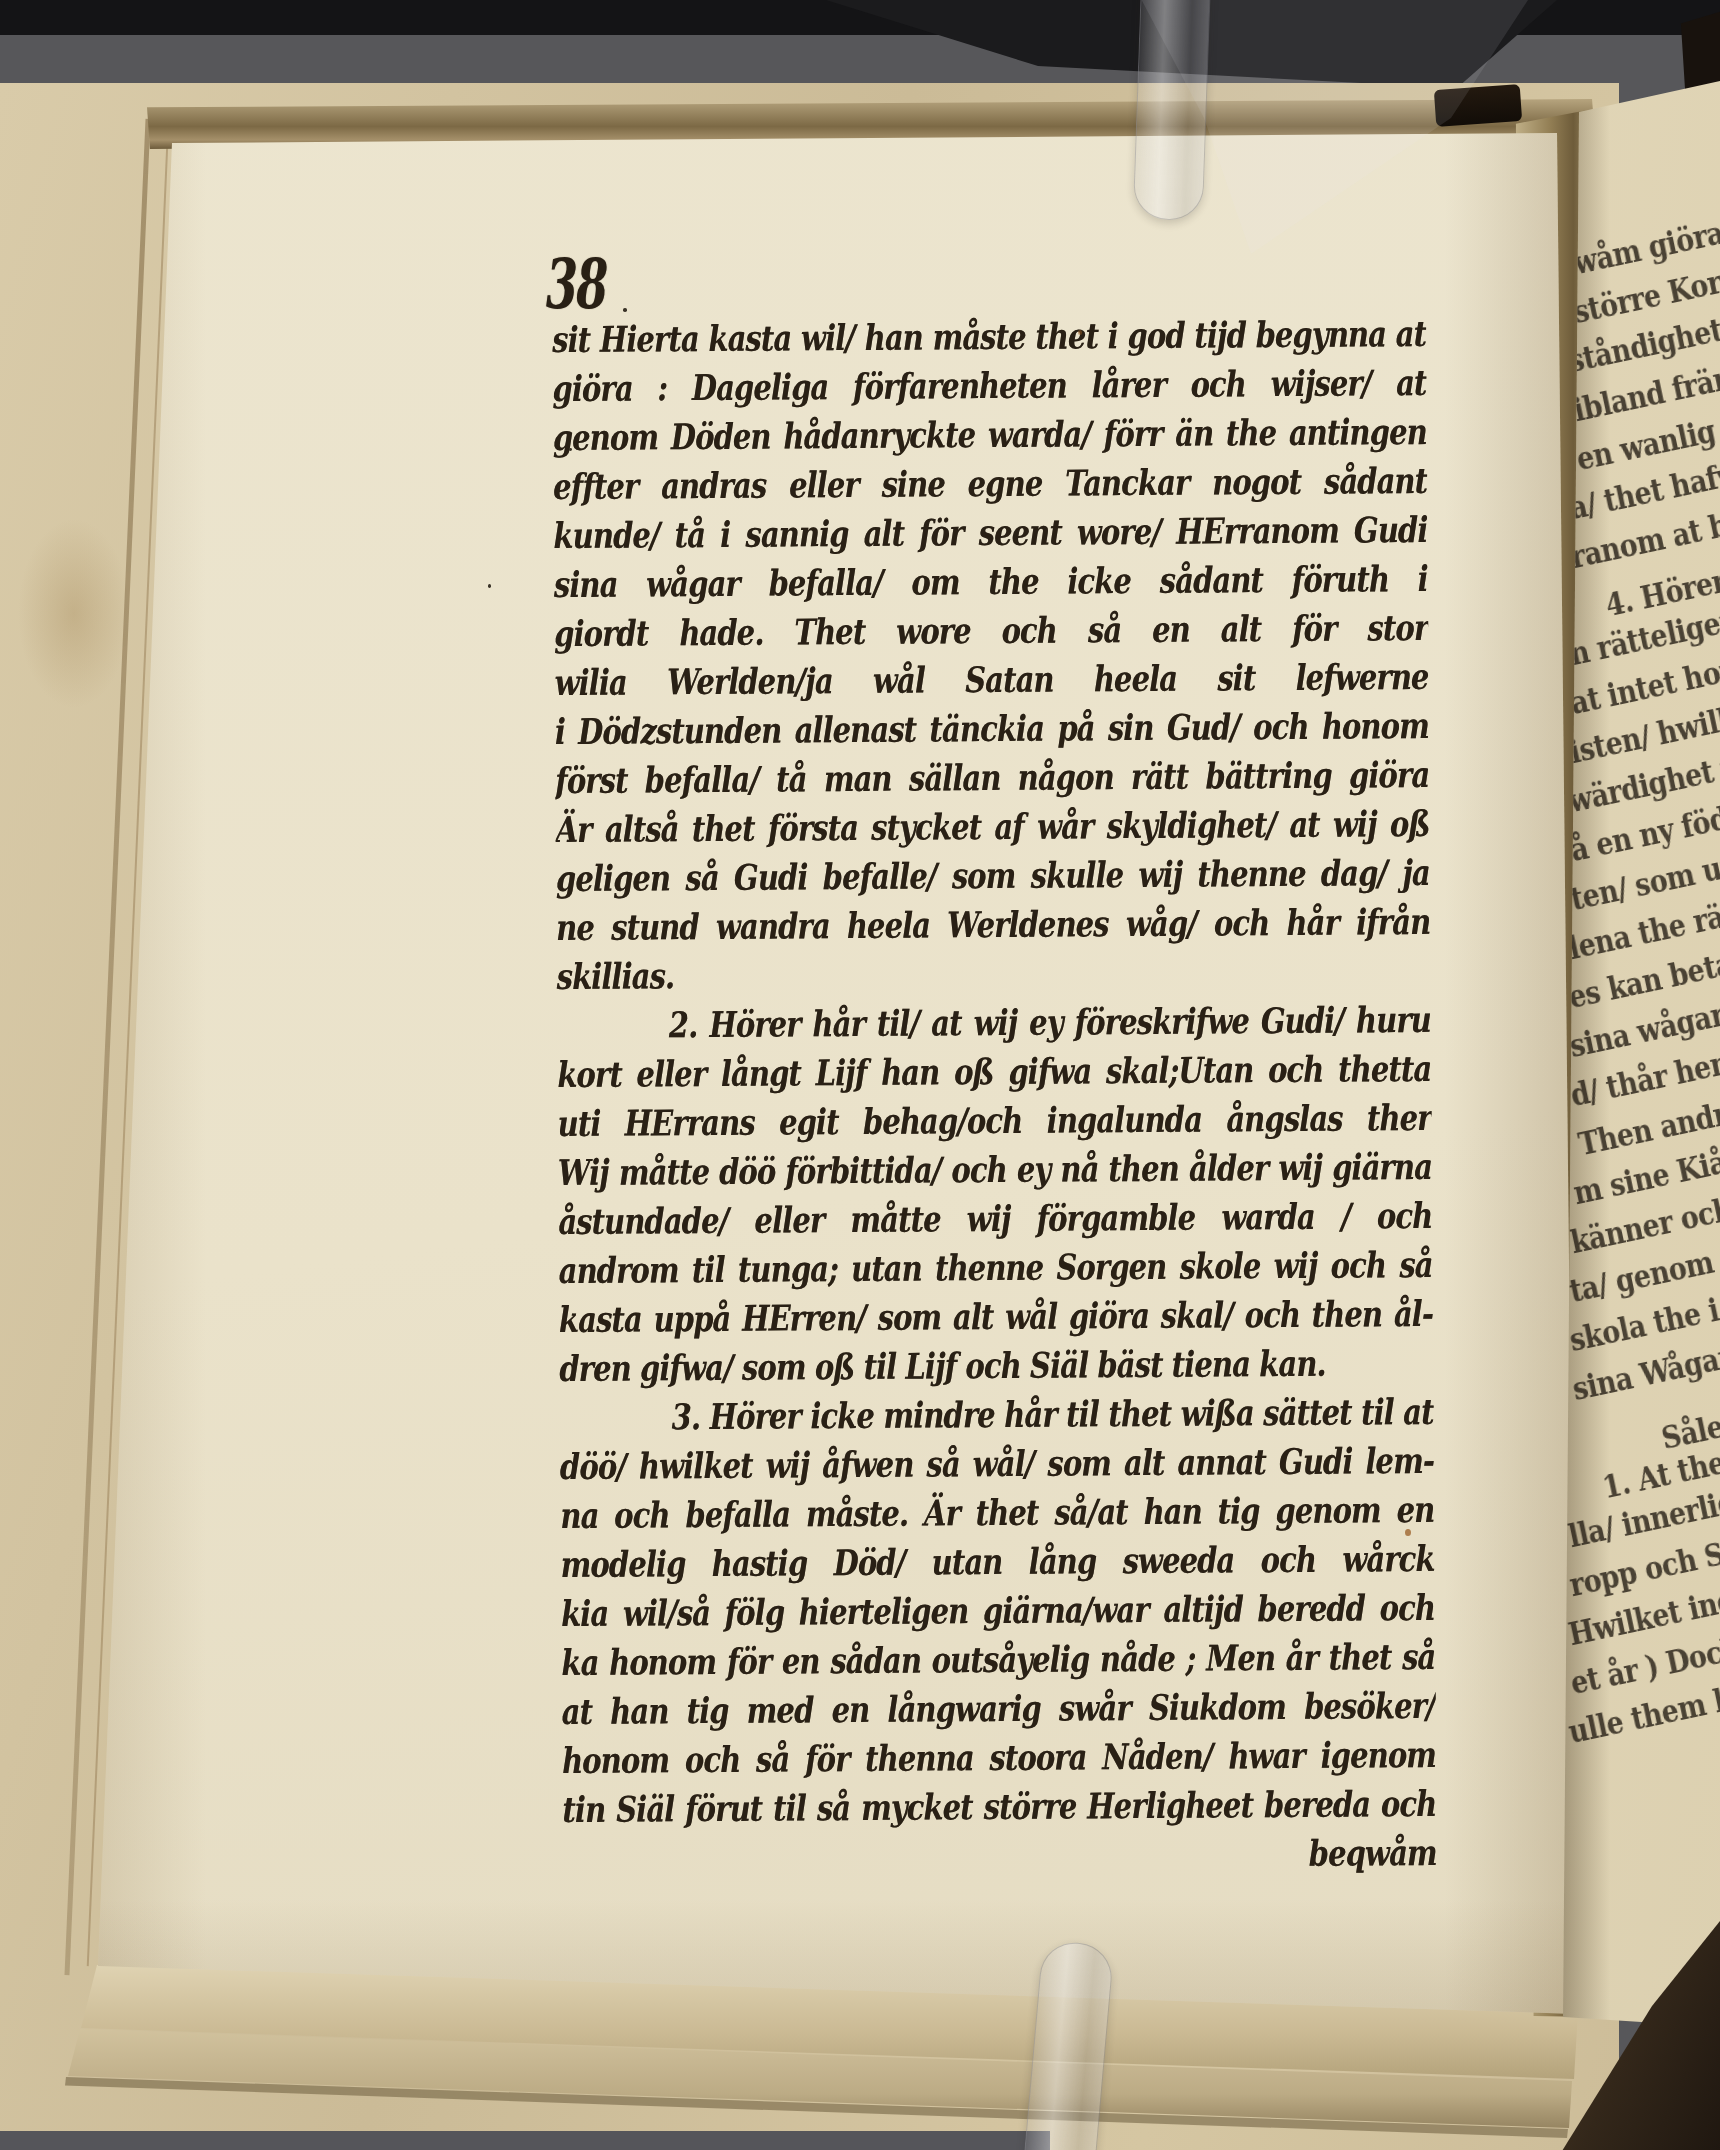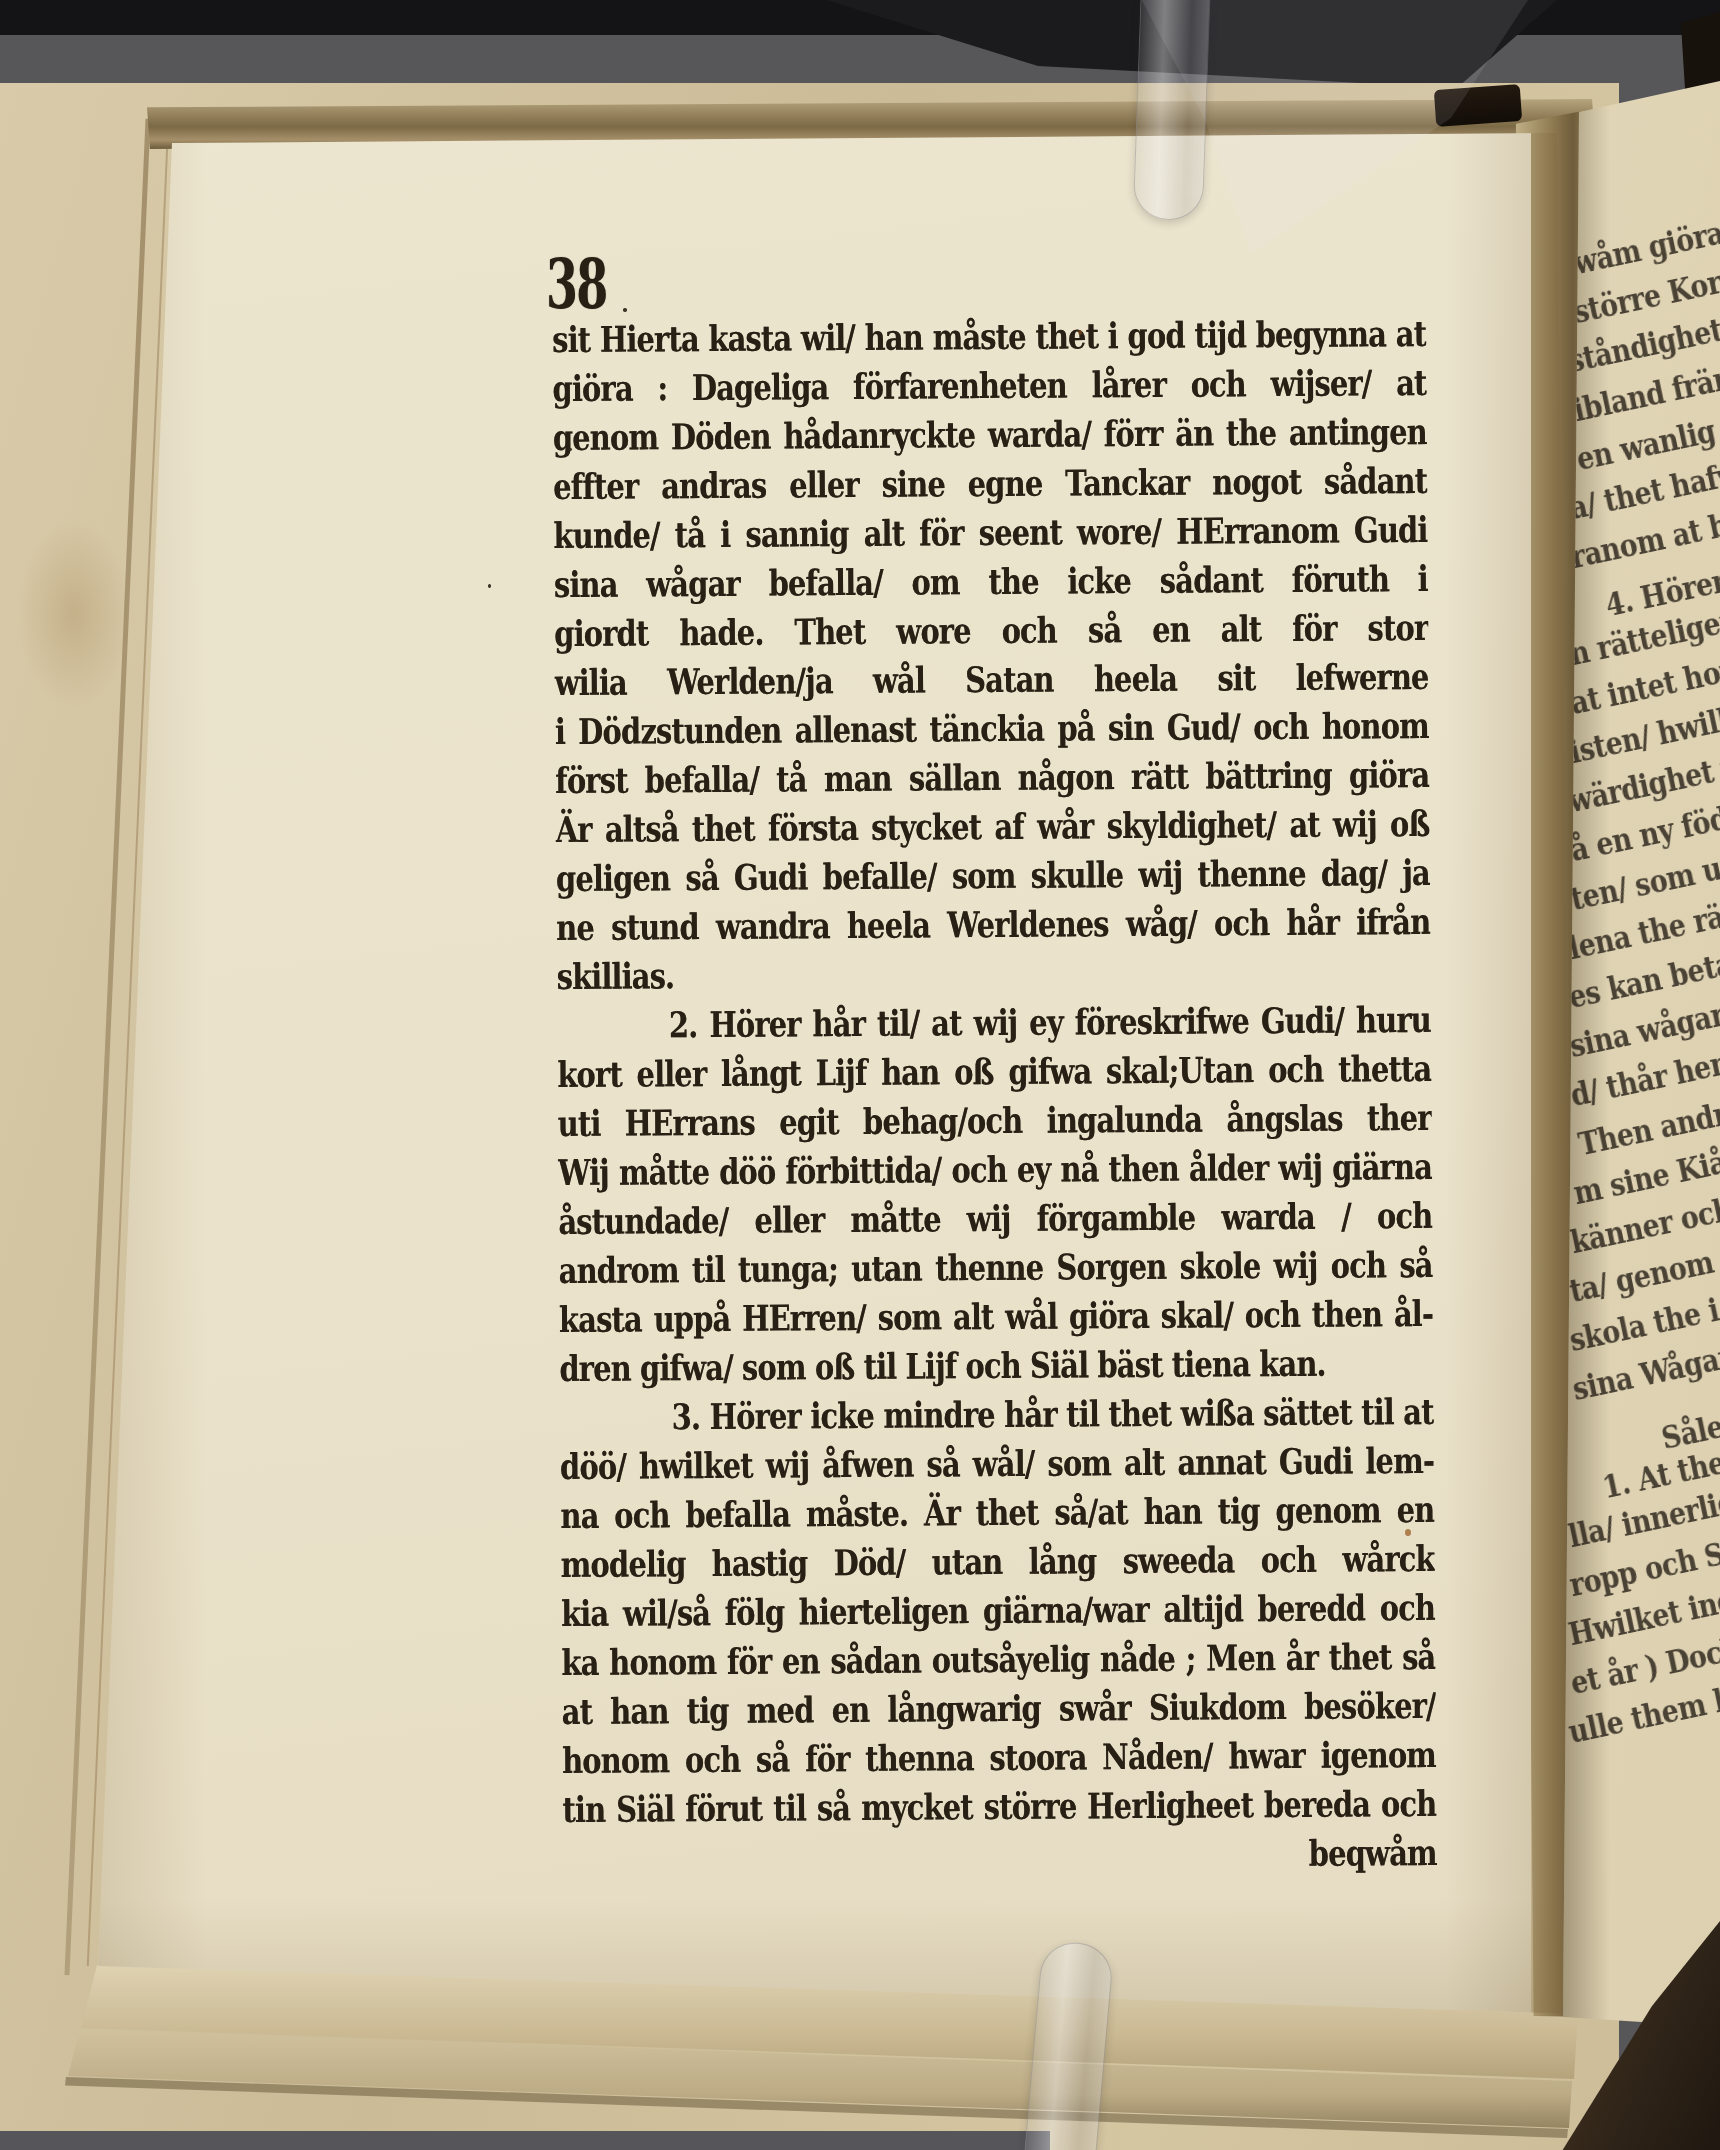--- a/index.html
+++ b/index.html
@@ -36,23 +36,23 @@
     clip-path:polygon(80px 5.9px,1572px 58px,1569px 105px,68px 53px);
     background:linear-gradient(#d3c4a0 0%,#bcab85 65%,#92815e 100%);}
   .rolled-shadow{left:0;top:2073px;width:1593px;height:68px;opacity:.65;
     clip-path:polygon(66px 4.1px,1568px 56px,1567px 65px,65px 12.4px);
     background:#7b6b4c;}
   
   .gutter{left:1510px;top:109px;width:88px;height:1911px;
     clip-path:polygon(5.9px 14.7px,83px 0,83px 1908px,23.6px 1907px);
     background:linear-gradient(to right,#c7b78f 0%,#937f55 45%,#6e5c3a 72%,#a8966d 100%);}
   
-  .main-page{left:0;top:0;width:1531px;height:2151px;
+  .main-page{left:0;top:0;width:1720px;height:2151px;
     clip-path:polygon(172px 143px,1557px 133px,1577px 2014px,98px 1966px);
-    background:linear-gradient(173deg,var(--paper,#ece5cf) 0%,#eae2ca 55%,#e4dbc1 100%);}
+    background:linear-gradient(173deg,var(--paper,#ece5cf) 0%,#eae2ca 55%,#e4dbc1 100%);font-style:italic;}
   .shade-left{left:94px;top:130px;width:112px;height:1888px;
     background:linear-gradient(to right,rgba(140,115,70,.20),rgba(140,115,70,0));}
   .shade-right{left:1445px;top:124px;width:136px;height:1899px;
     background:linear-gradient(to left,rgba(120,95,55,.26),rgba(120,95,55,0));}
   .shade-bottom{left:94px;top:1899px;width:1486px;height:118px;
     background:linear-gradient(to top,rgba(130,105,65,.18),rgba(130,105,65,0));}
   
   .page-number{left:546px;top:243px;font-size:59px;font-weight:700;color:var(--ink,#292015);
     transform:scale(.78,1.18);transform-origin:left top;letter-spacing:-2.4px;
     text-shadow:0 0 1.2px rgba(45,34,18,.45);}

